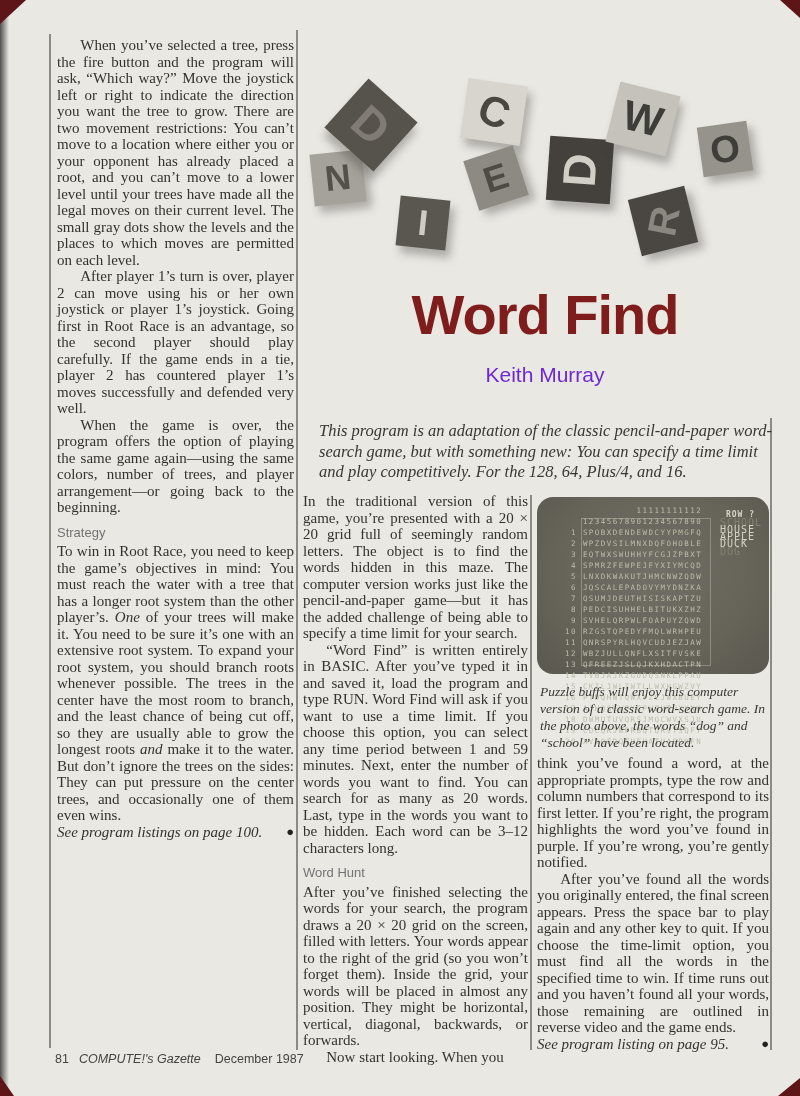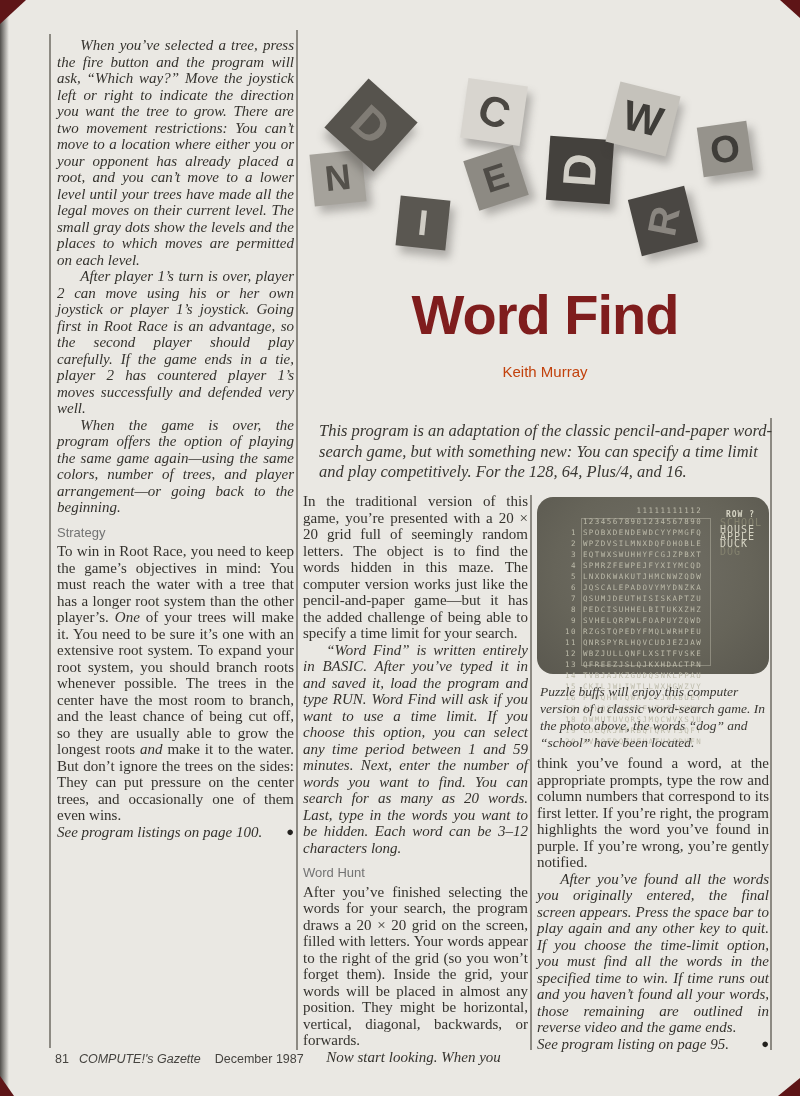--- a/index.html
+++ b/index.html
@@ -10,30 +10,30 @@
              background:linear-gradient(90deg,rgba(55,53,50,.85),rgba(55,53,50,0));}
   .corner{position:absolute;background:#5e1517;}
   .corner.tl{left:0;top:0;width:26px;height:24px;clip-path:polygon(0 0,100% 0,0 100%);}
   .corner.tr{right:0;top:0;width:20px;height:18px;clip-path:polygon(0 0,100% 0,100% 100%);}
   .corner.bl{left:0;bottom:0;width:14px;height:20px;clip-path:polygon(0 0,0 100%,100% 100%);}
   .corner.br{right:0;bottom:0;width:22px;height:18px;clip-path:polygon(100% 0,100% 100%,0 100%);}
   .vrule{position:absolute;width:2px;background:#8d8a83;}
   
   .col{position:absolute;text-align:justify;font-size:15px;line-height:16.5px;color:#34322d;}
   .body-p{margin:0;}
-  .indent{text-indent:1.55em;font-style:italic;}
+  .indent{text-indent:1.55em;}
   h2.section{font-family:"Liberation Sans",sans-serif;font-size:13px;font-weight:normal;
              color:#737373;margin:9px 0 2px 0;text-align:left;}
   .signoff{font-style:italic;margin:0;position:relative;padding-right:18px;text-align:left;}
   .end-mark{position:absolute;right:0;top:0;font-style:normal;font-size:13px;color:#23211e;}
   
   .title-block{position:absolute;left:300px;top:282px;width:490px;text-align:center;}
   .title-block h1{margin:0;font-family:"Liberation Sans",sans-serif;font-weight:bold;
                   font-size:56px;letter-spacing:-1px;color:#7f1d1d;}
-  .byline{margin-top:16px;font-family:"Liberation Sans",sans-serif;font-size:15px;color:#c2410c;}
+  .byline{margin-top:16px;font-family:"Liberation Sans",sans-serif;font-size:21px;color:#6d28d9;}
   
   .lede{position:absolute;left:303px;top:405px;width:463px;margin:16px;
         font-style:italic;font-size:16.5px;line-height:20.5px;color:#393732;text-align:left;}
   
   #tiles{position:absolute;left:0;top:0;width:800px;height:280px;}
   .tile{position:absolute;display:flex;align-items:center;justify-content:center;
         font-family:"Liberation Sans",sans-serif;font-weight:bold;
         box-shadow:5px 7px 9px rgba(60,58,54,.35);}
   .tile span{display:block;line-height:1;}
   

